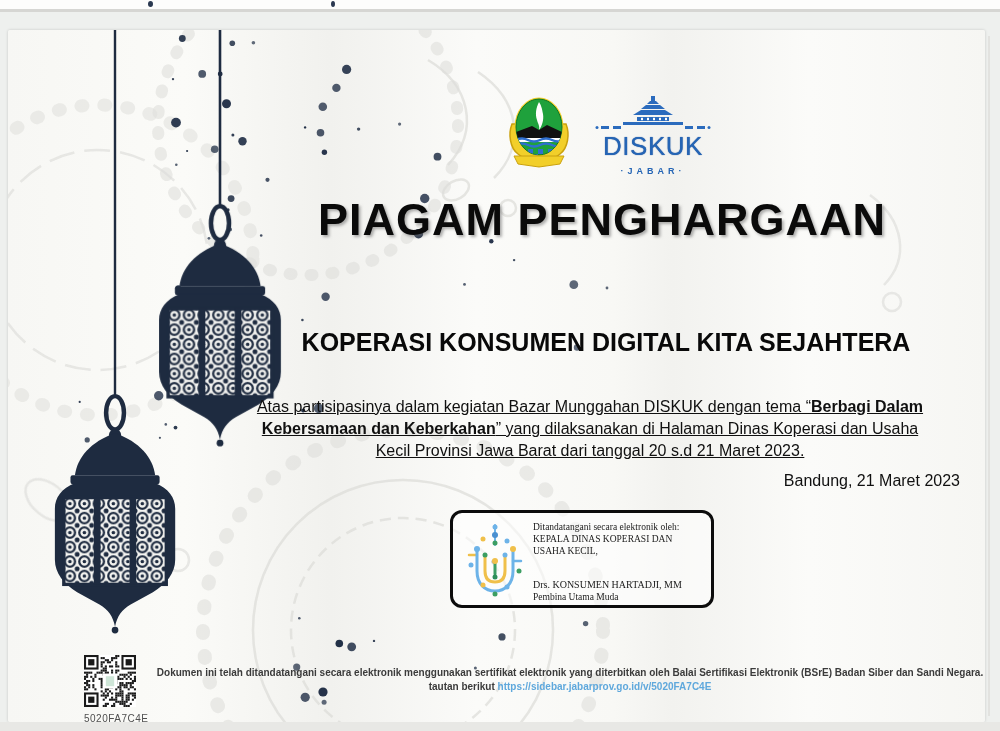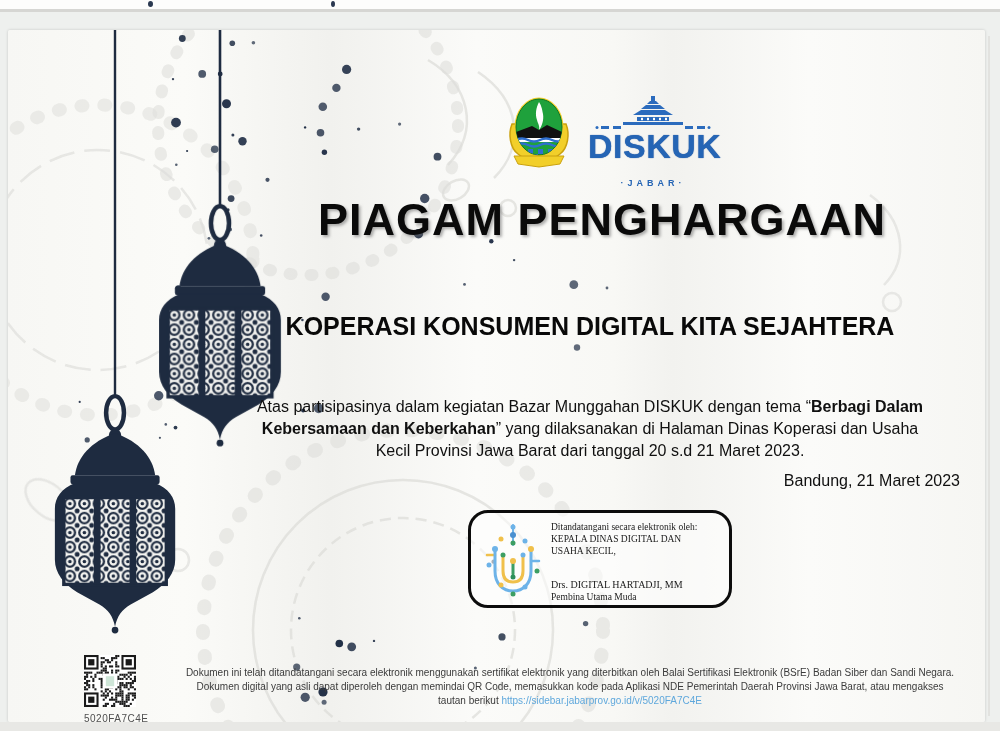--- a/index.html
+++ b/index.html
@@ -17,47 +17,47 @@
     background:linear-gradient(90deg,#f7f7f4 0%,#fbfbf8 18%,#f1f1ee 33%,#fbfbf9 48%,#f8f8f5 62%,#f2f2ef 68%,#fbfbf9 82%,#f6f6f3 100%);
     box-shadow:0 0 3px rgba(0,0,0,.18);}
   .decor{position:absolute;left:0;top:0;pointer-events:none;}
 
   .right-edge-line{position:absolute;left:988px;top:36px;width:2px;height:680px;background:#e2e2df;}
   .bottom-strip{position:absolute;left:0;top:722px;width:1000px;height:9px;background:#e8e8e5;}
 
   
   .jabar-logo{position:absolute;left:498px;top:64px;}
   .diskuk-logo{position:absolute;left:580px;top:66px;width:130px;text-align:center;}
-  .dk-word{font-size:34px;font-weight:700;letter-spacing:.5px;color:#2565b5;line-height:24px;text-shadow:0 0 1px #1b4c95;text-align:right;}
-  .dk-sub{font-size:9px;font-weight:700;letter-spacing:4px;color:#2565b5;margin-top:20px;}
+  .dk-word{font-size:26px;font-weight:400;letter-spacing:.5px;color:#2565b5;line-height:24px;text-shadow:0 0 1px #1b4c95;}
+  .dk-sub{font-size:9px;font-weight:700;letter-spacing:4px;color:#2565b5;margin-top:8px;}
 
   
   .title{position:absolute;left:212px;top:152px;width:740px;margin:12px;text-align:center;
     font-size:45px;font-weight:700;letter-spacing:1px;color:#0a0a0a;text-shadow:2px 2px 3px rgba(110,110,110,.55);}
   .intro{position:absolute;left:212px;top:240px;width:740px;margin:0;text-align:center;font-size:16px;color:#111;}
-  .recipient{position:absolute;left:262px;top:278px;width:640px;margin:0;text-align:center;
+  .recipient{position:absolute;left:262px;top:278px;width:640px;margin:16px;text-align:center;
     font-size:25px;font-weight:700;line-height:36px;color:#090909;}
   .bodytext{position:absolute;left:247px;top:366px;width:670px;margin:0;text-align:center;
-    font-size:16px;line-height:22px;color:#101010;}
+    font-size:16px;line-height:22px;color:#101010;text-decoration:underline;}
   .bodytext b{font-weight:700;}
   .placedate{position:absolute;left:212px;top:442px;width:740px;margin:0;text-align:right;font-size:16px;color:#101010;}
 
   
-  .sigbox{position:absolute;left:460px;top:480px;width:258px;height:92px;border:3px solid #0c0c0c;border-radius:20px;background:rgba(255,255,255,.55);}
+  .sigbox{position:absolute;left:442px;top:480px;width:258px;height:92px;border:3px solid #0c0c0c;border-radius:12px;background:rgba(255,255,255,.55);}
   .seal{position:absolute;left:10px;top:8px;}
   .sigtext{position:absolute;left:80px;top:8px;width:172px;font-family:"Liberation Serif",serif;font-size:9.5px;line-height:12px;color:#1a1a1a;}
   .sigtext .gap{height:22px;}
   .signame{font-size:10px;}
 
   
   .qrwrap{position:absolute;left:76px;top:625px;width:60px;}
   .qrlabel{font-size:10px;color:#4f4f4f;letter-spacing:.5px;margin-top:2px;}
   .footer{position:absolute;left:147px;top:636px;width:830px;text-align:center;
     font-size:10px;line-height:14px;color:#3b3b3b;}
-  .footer div{white-space:nowrap;}
+  .footer div{white-space:nowrap;font-weight:bold;}
   .footer a{color:#5fa8dc;text-decoration:none;}
 </style>
 </head>
 <body>
 
 <div class="stage">
 
   <div class="prev-strip">
     <i class="dotA"></i>
     <i class="dotB"></i>
@@ -270,24 +270,24 @@
           <circle cx="8" cy="44" r="2.5" fill="#6db3e8"></circle>
             <circle cx="56" cy="50" r="2.5" fill="#3c9e63"></circle>
           <circle cx="32" cy="56" r="2.5" fill="#2d8f5a"></circle>
             <circle cx="20" cy="64" r="2.5" fill="#f0c04a"></circle>
           <circle cx="44" cy="66" r="2.5" fill="#6db3e8"></circle>
             <circle cx="32" cy="73" r="2.5" fill="#3c9e63"></circle>
         </g>
       </svg>
       <div class="sigtext">
         <div>Ditandatangani secara elektronik oleh:</div>
-        <div>KEPALA DINAS DIGITAL DAN</div>
+        <div>KEPALA DINAS KOPERASI DAN</div>
         <div>USAHA KECIL,</div>
         <div class="gap"></div>
-        <div class="signame">Drs. DIGITAL HARTADJI, MM</div>
+        <div class="signame">Drs. KONSUMEN HARTADJI, MM</div>
         <div>Pembina Utama Muda</div>
       </div>
     </div>
 
     <div class="qrwrap">
       <svg id="qr" width="52" height="52" viewBox="0 0 25 25">
         <rect width="25" height="25" fill="#ffffff"></rect>
         <g id="qr-modules" fill="#1a1a1a">
             <rect x="15" y="0" width="1" height="1"></rect>
             <rect x="16" y="0" width="1" height="1"></rect>
@@ -508,21 +508,20 @@
             <rect x="2" y="20" width="3" height="3"></rect>
         </g>
         <rect x="9" y="9" width="7" height="7" fill="#ffffff"></rect>
         <rect x="10.5" y="10.2" width="4" height="4.8" fill="#cfe6d8"></rect>
       </svg>
       <div class="qrlabel">5020FA7C4E</div>
     </div>
 
     <div class="footer">
       <div>Dokumen ini telah ditandatangani secara elektronik menggunakan sertifikat elektronik yang diterbitkan oleh Balai Sertifikasi Elektronik (BSrE) Badan Siber dan Sandi Negara.</div>
-      <div>Dokumen digital yang asli dapat diperoleh dengan memindai QR Code, memasukkan kode pada Aplikasi NDE Pemerintah Daerah Provinsi Jawa Barat, atau mengakses</div>
       <div><span>tautan berikut </span><a href="#">https://sidebar.jabarprov.go.id/v/5020FA7C4E</a></div>
     </div>
 
   </div>
 
   <div class="right-edge-line"></div>
   <div class="bottom-strip"></div>
 </div>
 
 </body></html>

